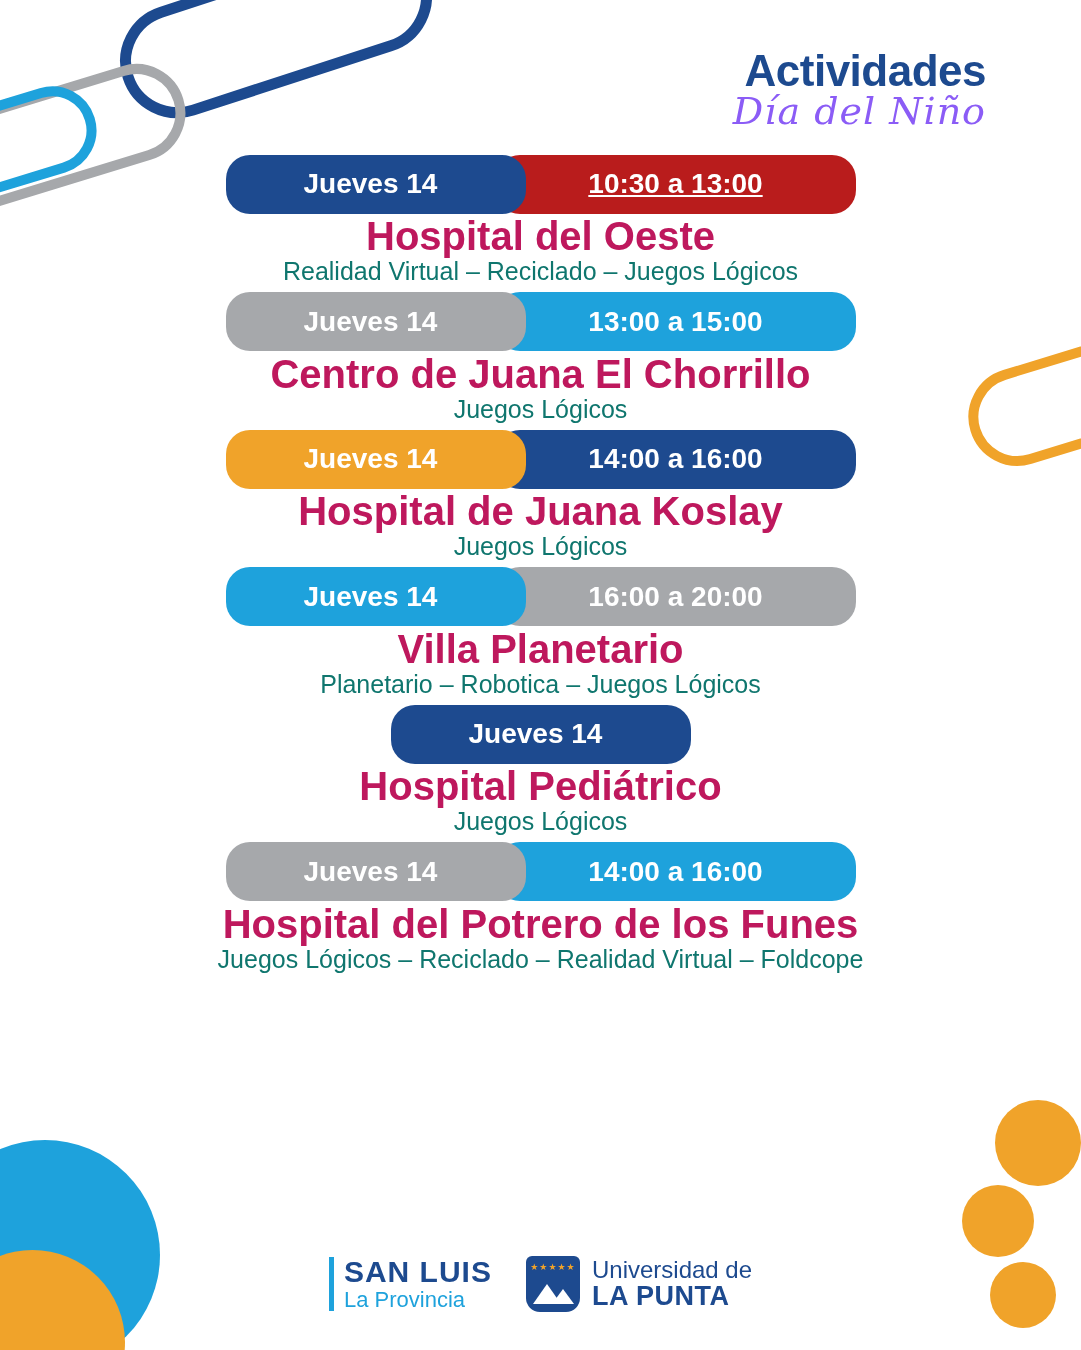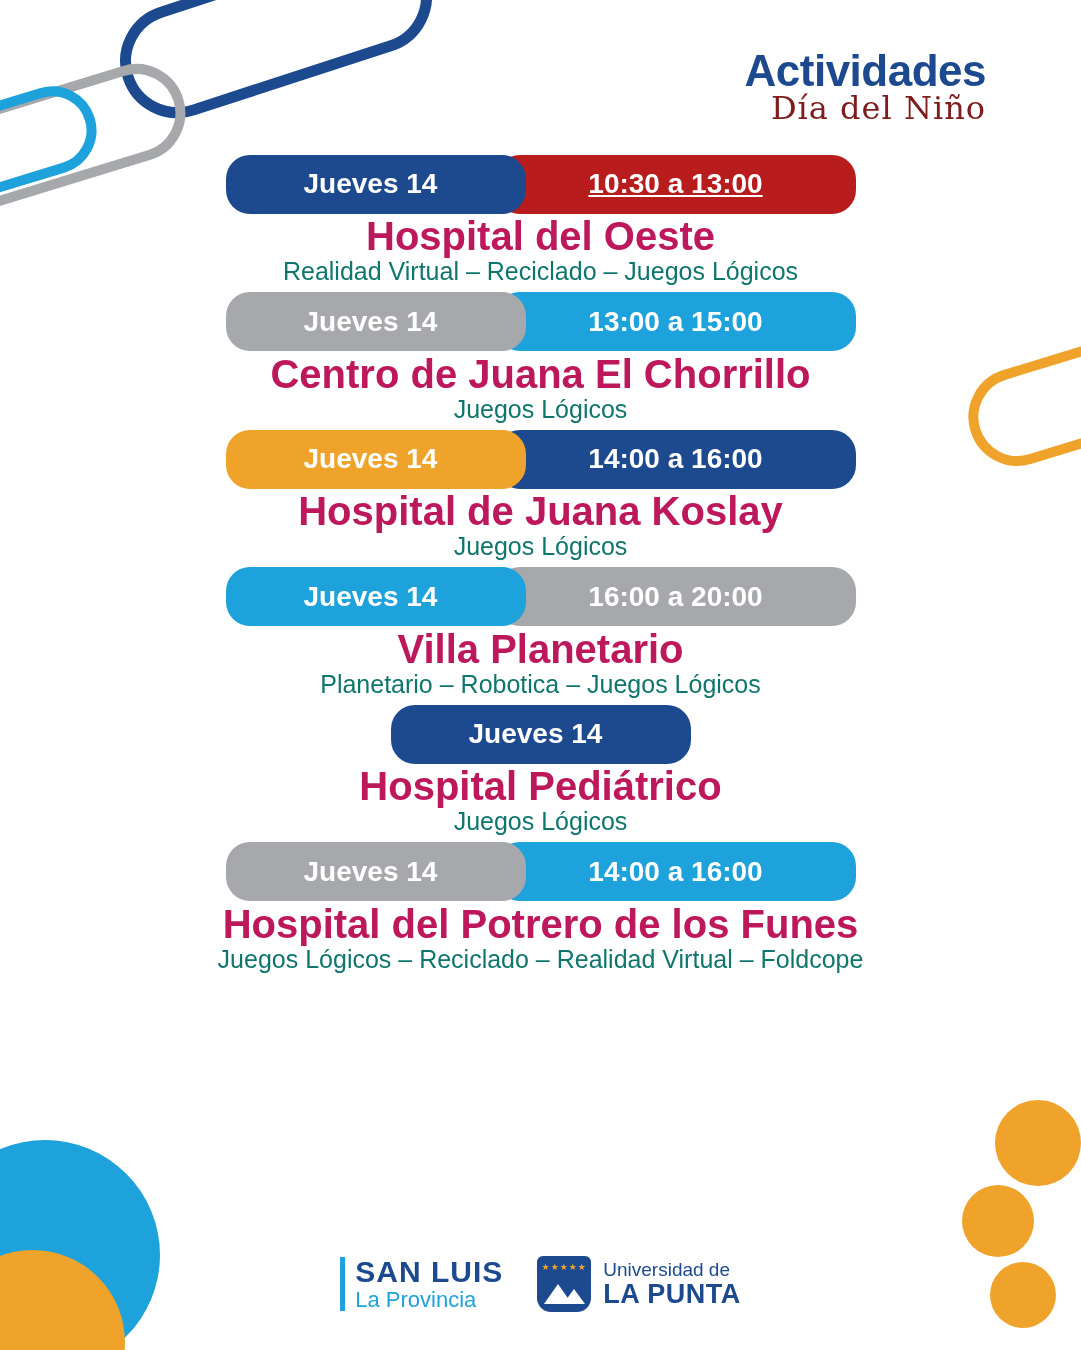--- a/index.html
+++ b/index.html
@@ -94,22 +94,23 @@
   }
   .header-title {
     font-size: 44px;
     font-weight: bold;
     color: #1d4a8f;
     letter-spacing: -0.5px;
     line-height: 1.05;
   }
   .header-sub {
     font-family: "DejaVu Serif", serif;
-    font-size: 32px;
-    color: #7f1d1d;
+    font-style: italic;
+    font-size: 38px;
+    color: #8b5cf6;
     line-height: 1.05;
     margin-top: -2px;
     letter-spacing: 1px;
   }
 
   
   .schedule {
     position: absolute;
     top: 160px;
     left: 0;
@@ -229,21 +230,21 @@
   .ulp-mark .stars {
     position: absolute;
     top: 6px; left: 0;
     width: 54px;
     text-align: center;
     color: #f0a32a;
     font-size: 9px;
     letter-spacing: 1px;
   }
   .ulp-text .t1 {
-    font-size: 19px;
+    font-size: 24px;
     color: #1d4a8f;
     line-height: 1.05;
   }
   .ulp-text .t2 {
     font-size: 27px;
     font-weight: bold;
     color: #1d4a8f;
     line-height: 1.05;
     letter-spacing: 0.5px;
   }

